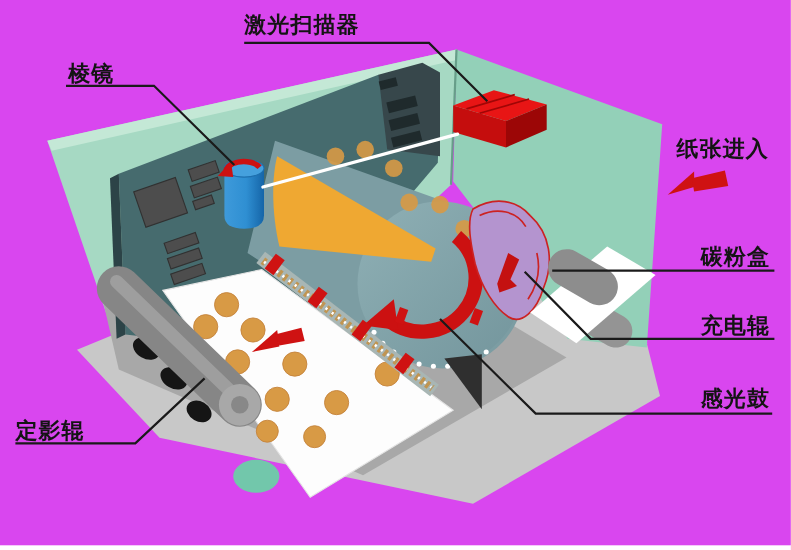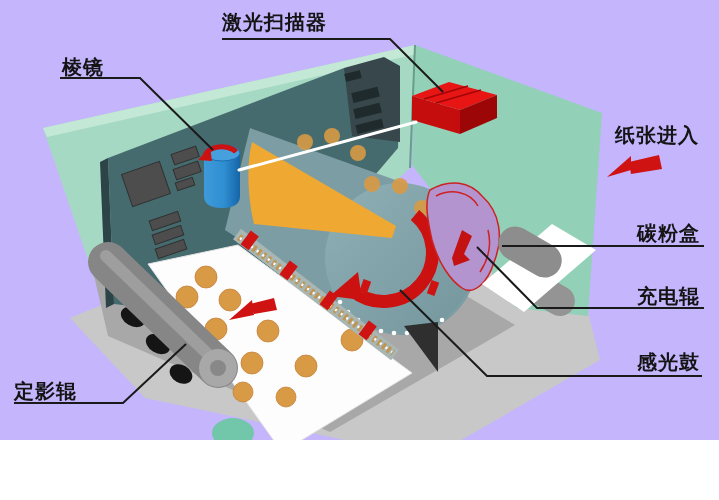--- a/index.html
+++ b/index.html
@@ -1,16 +1,16 @@
 <!DOCTYPE html>
 <html><head>
 <meta charset="utf-8">
 <style>
   html,body{margin:0;padding:0;background:#ffffff;}
-  .stage{position:relative;width:719px;height:440px;background:#c4b5fd;overflow:hidden;
+  .stage{position:relative;width:719px;height:496px;background:#d946ef;overflow:hidden;
          font-family:"Liberation Sans", sans-serif;text-decoration:underline;}
   svg{display:block}
   text.lbl{font-family:"Liberation Sans","DejaVu Sans",sans-serif;font-size:20px;font-weight:700;
            fill:#141414;letter-spacing:1px;}
 </style>
 </head>
 <body>
 
 <div class="stage">
 <svg width="719" height="500" viewBox="0 0 719 500">

